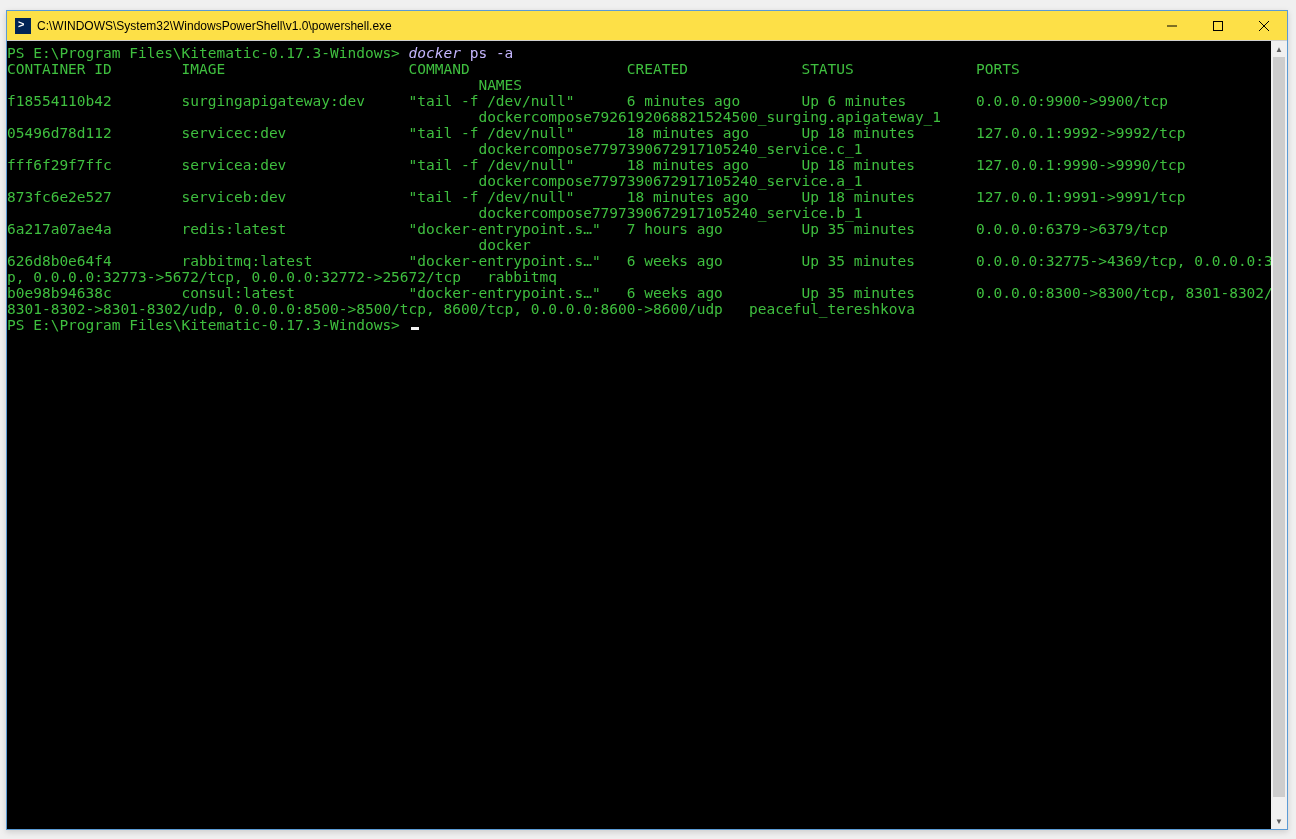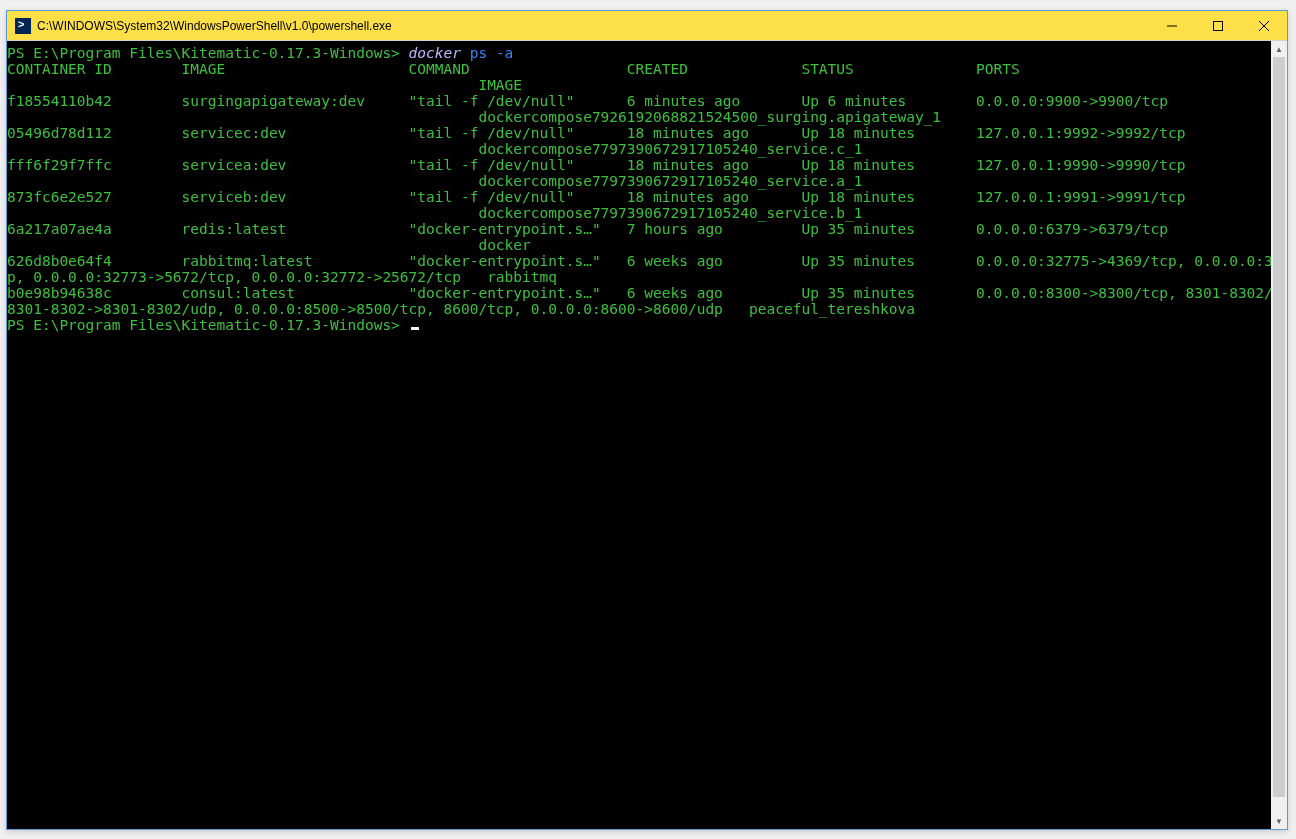--- a/index.html
+++ b/index.html
@@ -103,21 +103,21 @@
     display: flex;
     align-items: center;
     justify-content: center;
     color: #606060;
     font-size: 8px;
   }
   .scrollbar .arrow.up { top: 0; }
   .scrollbar .arrow.down { bottom: 0; }
 
   .prompt-yellow { color: #c4b5fd; font-style: italic; }
-  .prompt-white { color: #3b82f6; margin-top: 36px; }
+  .prompt-white { color: #c4b5fd; margin-top: 36px; }
   .cursor {
     display: inline-block;
     width: 8px;
     height: 3px;
     background: #f2f2f2;
     vertical-align: baseline;
     margin-bottom: 0px;
     margin-left: 2px;
   }
   .hdr { color: #3fbf3f; }
@@ -147,21 +147,21 @@
             <line x1="0" y1="0" x2="10" y2="10" stroke="#000" stroke-width="1"></line>
             <line x1="10" y1="0" x2="0" y2="10" stroke="#000" stroke-width="1"></line>
           </svg>
       </div>
     </div>
   </div>
 
   <div class="console-wrap">
     <div class="console" id="console"><span>PS E:\Program Files\Kitematic-0.17.3-Windows&gt; </span><span class="prompt-yellow">docker </span><span class="prompt-white">ps -a</span>
 <span class="hdr">CONTAINER ID        IMAGE                     COMMAND                  CREATED             STATUS              PORTS                                          </span>
-<span class="hdr">                                                      IMAGE</span>
+<span class="hdr">                                                      NAMES</span>
 <span class="row">f18554110b42        surgingapigateway:dev     "tail -f /dev/null"      6 minutes ago       Up 6 minutes        0.0.0.0:9900-&gt;9900/tcp                         </span>
 <span class="row">                                                      dockercompose7926192068821524500_surging.apigateway_1</span>
 <span class="row">05496d78d112        servicec:dev              "tail -f /dev/null"      18 minutes ago      Up 18 minutes       127.0.0.1:9992-&gt;9992/tcp                       </span>
 <span class="row">                                                      dockercompose7797390672917105240_service.c_1</span>
 <span class="row">fff6f29f7ffc        servicea:dev              "tail -f /dev/null"      18 minutes ago      Up 18 minutes       127.0.0.1:9990-&gt;9990/tcp                       </span>
 <span class="row">                                                      dockercompose7797390672917105240_service.a_1</span>
 <span class="row">873fc6e2e527        serviceb:dev              "tail -f /dev/null"      18 minutes ago      Up 18 minutes       127.0.0.1:9991-&gt;9991/tcp                       </span>
 <span class="row">                                                      dockercompose7797390672917105240_service.b_1</span>
 <span class="row">6a217a07ae4a        redis:latest              "docker-entrypoint.s…"   7 hours ago         Up 35 minutes       0.0.0.0:6379-&gt;6379/tcp                         </span>
 <span class="row">                                                      docker</span>

